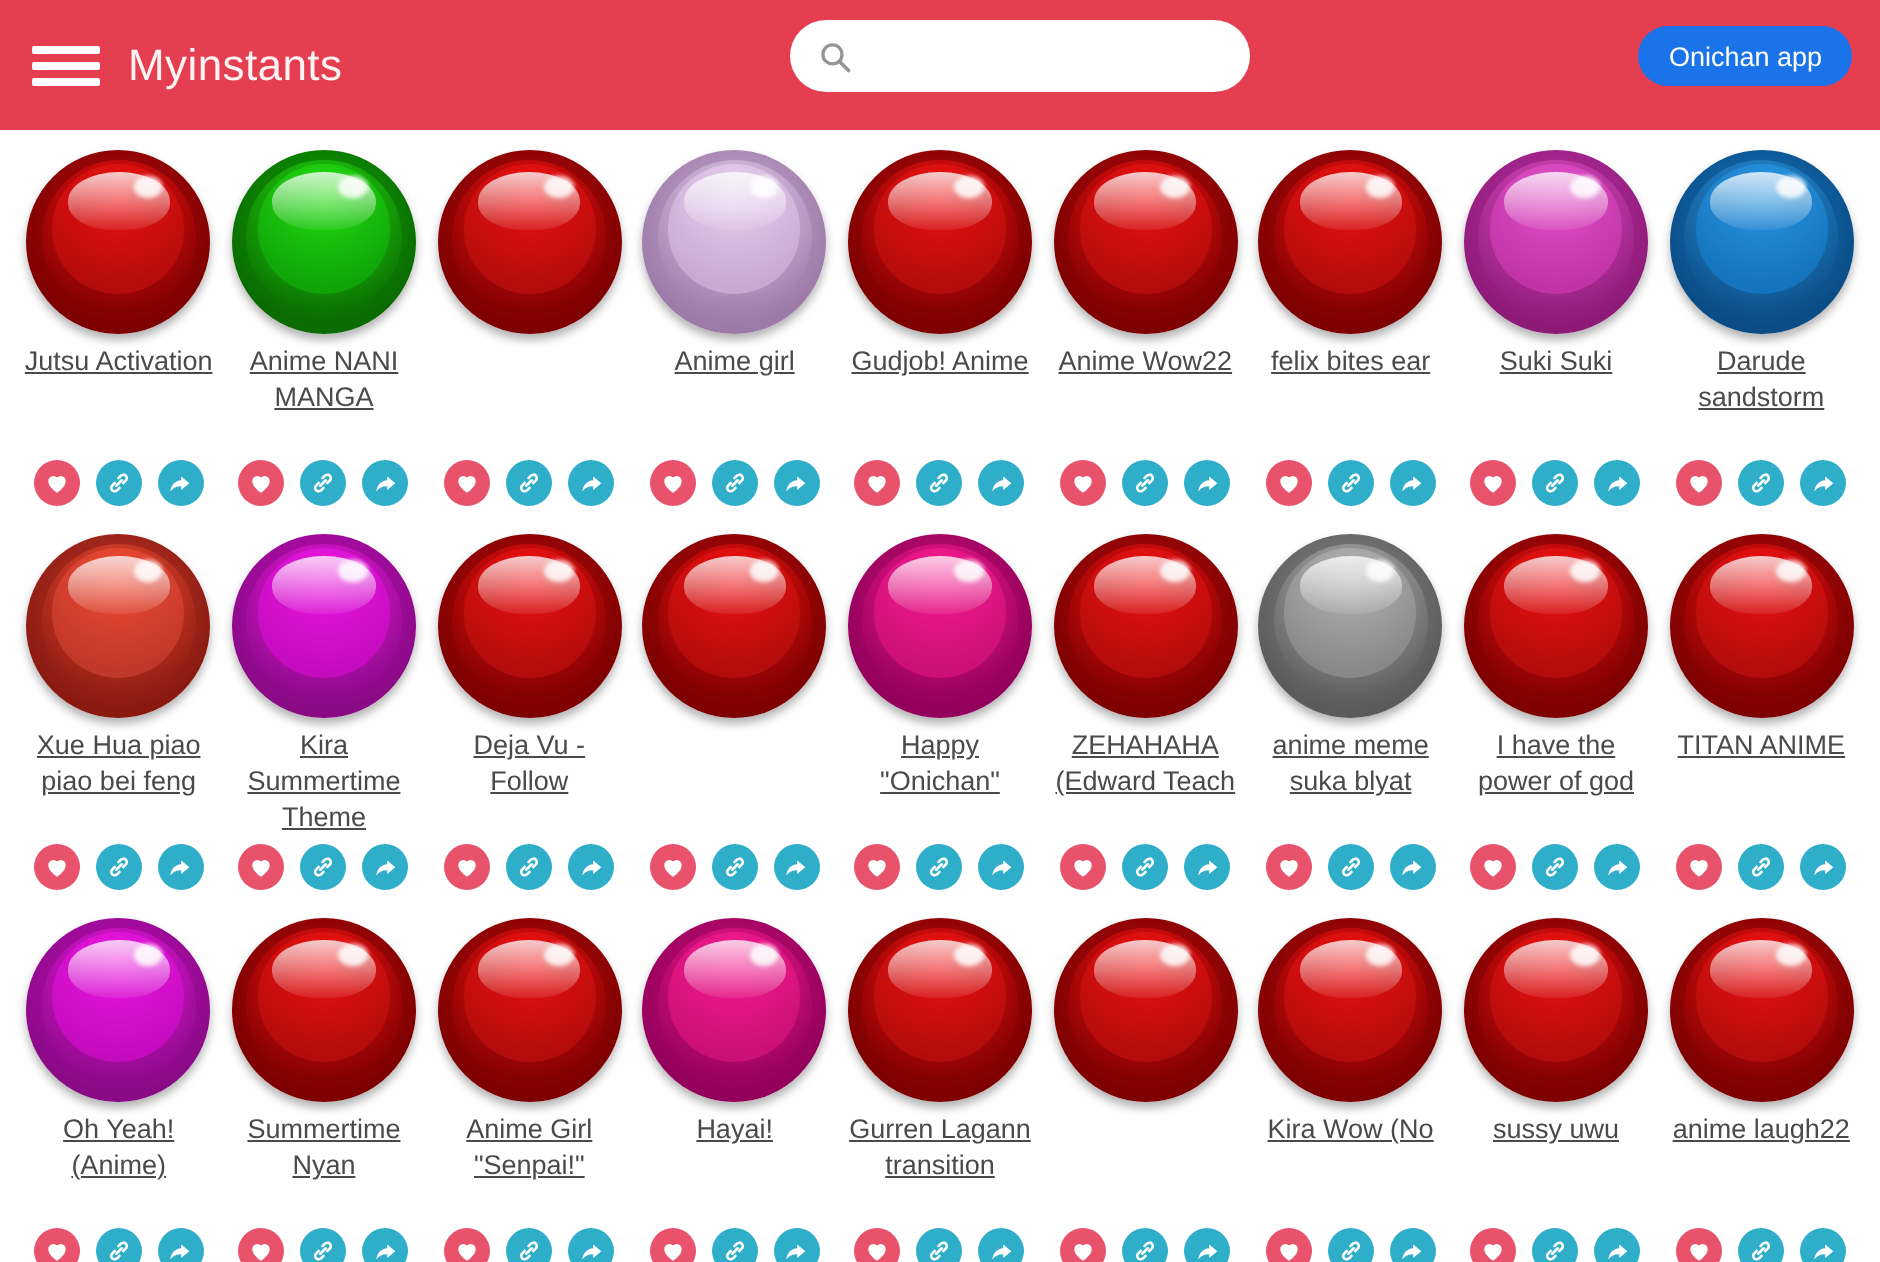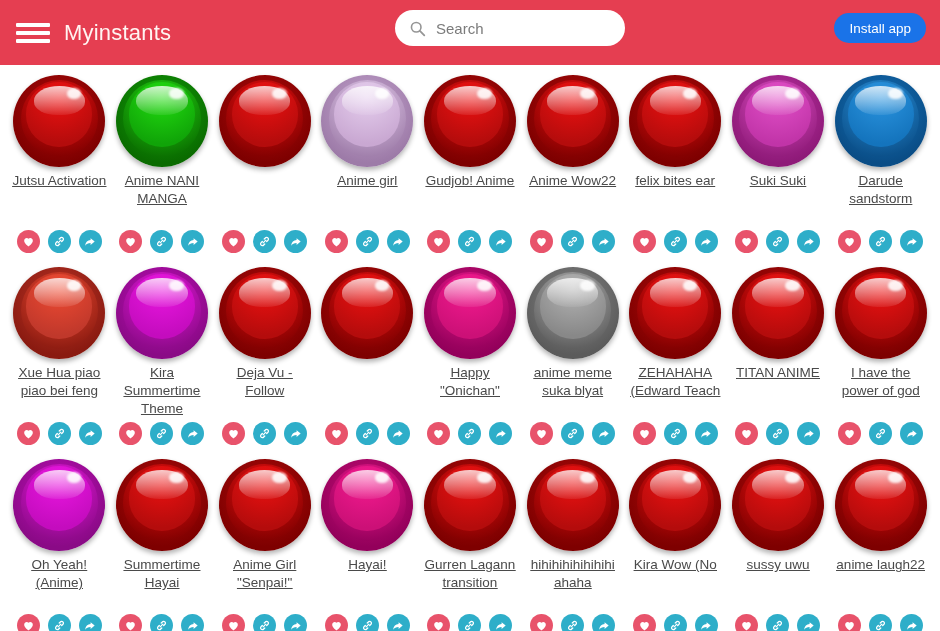--- a/index.html
+++ b/index.html
@@ -104,21 +104,20 @@
     row-gap: 0px;
   }
 
   .card {
     display: flex;
     flex-direction: column;
     align-items: center;
     width: 100%;
     padding-top: 6px;
     height: 192px;
-    text-decoration: underline;
   }
 
   
   .btn-outer {
     width: 92px;
     height: 92px;
     border-radius: 50%;
     position: relative;
     cursor: pointer;
     margin-bottom: 2px;
@@ -213,24 +212,23 @@
     <span></span>
   </div>
 
   <div class="brand">Myinstants</div>
 
   <div class="search-wrap">
     <svg class="search-icon" viewBox="0 0 20 20">
       <circle cx="8.5" cy="8.5" r="5.6" fill="none" stroke="#555" stroke-width="1.9"></circle>
       <line x1="12.8" y1="12.8" x2="18" y2="18" stroke="#555" stroke-width="2.1" stroke-linecap="round"></line>
     </svg>
-    <input class="search-input" type="text" placeholder="Search" style="">
   </div>
 
-  <button class="install-btn">Install app</button>
+  <button class="install-btn">Onichan app</button>
 </div>
 
 <div class="grid">
     <div class="card">
       <div class="btn-outer">
         <div class="btn-base" style="background:radial-gradient(circle at 50% 38%, #b40c0c, #7e0000 72%);"></div>
         <div class="btn-ring" style="background:radial-gradient(circle at 50% 30%, #ee1111, #7e0000 85%);"></div>
         <div class="btn-top" style="background:radial-gradient(circle at 50% 22%, #ee1111, #b40c0c 78%);"></div>
         <div class="btn-gloss"></div>
         <div class="btn-spec"></div>
@@ -682,20 +680,53 @@
           <span>
             <svg width="14" height="14" viewBox="0 0 24 24">
               <path fill="#fff" d="M13 5.5v3.2C7.8 9 4.5 12.4 3.6 18.5c2.2-3.1 5.2-4.6 9.4-4.6v3.3l7-5.9z"></path>
             </svg>
           </span>
         </div>
       </div>
     </div>
     <div class="card">
       <div class="btn-outer">
+        <div class="btn-base" style="background:radial-gradient(circle at 50% 38%, #b40c0c, #7e0000 72%);"></div>
+        <div class="btn-ring" style="background:radial-gradient(circle at 50% 30%, #ee1111, #7e0000 85%);"></div>
+        <div class="btn-top" style="background:radial-gradient(circle at 50% 22%, #ee1111, #b40c0c 78%);"></div>
+        <div class="btn-gloss"></div>
+        <div class="btn-spec"></div>
+      </div>
+      <div class="card-label">ZEHAHAHA (Edward Teach</div>
+      <div class="actions">
+        <div class="act fav">
+          <span>
+            <svg width="13" height="13" viewBox="0 0 24 24">
+              <path fill="#fff" d="M12 21s-8-5.1-8-10.4A4.7 4.7 0 0 1 12 7a4.7 4.7 0 0 1 8 3.6C20 15.9 12 21 12 21z"></path>
+            </svg>
+          </span>
+        </div>
+        <div class="act link">
+          <span>
+            <svg width="13" height="13" viewBox="0 0 24 24">
+              <path fill="none" stroke="#fff" stroke-width="2.4" stroke-linecap="round" d="M9.5 14.5l5-5M8 12l-2 2a3.2 3.2 0 1 0 4.5 4.5l2-2M16 12l2-2a3.2 3.2 0 1 0-4.5-4.5l-2 2"></path>
+            </svg>
+          </span>
+        </div>
+        <div class="act share">
+          <span>
+            <svg width="14" height="14" viewBox="0 0 24 24">
+              <path fill="#fff" d="M13 5.5v3.2C7.8 9 4.5 12.4 3.6 18.5c2.2-3.1 5.2-4.6 9.4-4.6v3.3l7-5.9z"></path>
+            </svg>
+          </span>
+        </div>
+      </div>
+    </div>
+    <div class="card">
+      <div class="btn-outer">
         <div class="btn-base" style="background:radial-gradient(circle at 50% 38%, #888888, #5b5b5b 72%);"></div>
         <div class="btn-ring" style="background:radial-gradient(circle at 50% 30%, #b4b4b4, #5b5b5b 85%);"></div>
         <div class="btn-top" style="background:radial-gradient(circle at 50% 22%, #b4b4b4, #888888 78%);"></div>
         <div class="btn-gloss"></div>
         <div class="btn-spec"></div>
       </div>
       <div class="card-label">anime meme suka blyat</div>
       <div class="actions">
         <div class="act fav">
           <span>
@@ -721,21 +752,21 @@
       </div>
     </div>
     <div class="card">
       <div class="btn-outer">
         <div class="btn-base" style="background:radial-gradient(circle at 50% 38%, #b40c0c, #7e0000 72%);"></div>
         <div class="btn-ring" style="background:radial-gradient(circle at 50% 30%, #ee1111, #7e0000 85%);"></div>
         <div class="btn-top" style="background:radial-gradient(circle at 50% 22%, #ee1111, #b40c0c 78%);"></div>
         <div class="btn-gloss"></div>
         <div class="btn-spec"></div>
       </div>
-      <div class="card-label">ZEHAHAHA (Edward Teach</div>
+      <div class="card-label">I have the power of god</div>
       <div class="actions">
         <div class="act fav">
           <span>
             <svg width="13" height="13" viewBox="0 0 24 24">
               <path fill="#fff" d="M12 21s-8-5.1-8-10.4A4.7 4.7 0 0 1 12 7a4.7 4.7 0 0 1 8 3.6C20 15.9 12 21 12 21z"></path>
             </svg>
           </span>
         </div>
         <div class="act link">
           <span>
@@ -755,53 +786,20 @@
     </div>
     <div class="card">
       <div class="btn-outer">
         <div class="btn-base" style="background:radial-gradient(circle at 50% 38%, #b40c0c, #7e0000 72%);"></div>
         <div class="btn-ring" style="background:radial-gradient(circle at 50% 30%, #ee1111, #7e0000 85%);"></div>
         <div class="btn-top" style="background:radial-gradient(circle at 50% 22%, #ee1111, #b40c0c 78%);"></div>
         <div class="btn-gloss"></div>
         <div class="btn-spec"></div>
       </div>
       <div class="card-label">TITAN ANIME</div>
-      <div class="actions">
-        <div class="act fav">
-          <span>
-            <svg width="13" height="13" viewBox="0 0 24 24">
-              <path fill="#fff" d="M12 21s-8-5.1-8-10.4A4.7 4.7 0 0 1 12 7a4.7 4.7 0 0 1 8 3.6C20 15.9 12 21 12 21z"></path>
-            </svg>
-          </span>
-        </div>
-        <div class="act link">
-          <span>
-            <svg width="13" height="13" viewBox="0 0 24 24">
-              <path fill="none" stroke="#fff" stroke-width="2.4" stroke-linecap="round" d="M9.5 14.5l5-5M8 12l-2 2a3.2 3.2 0 1 0 4.5 4.5l2-2M16 12l2-2a3.2 3.2 0 1 0-4.5-4.5l-2 2"></path>
-            </svg>
-          </span>
-        </div>
-        <div class="act share">
-          <span>
-            <svg width="14" height="14" viewBox="0 0 24 24">
-              <path fill="#fff" d="M13 5.5v3.2C7.8 9 4.5 12.4 3.6 18.5c2.2-3.1 5.2-4.6 9.4-4.6v3.3l7-5.9z"></path>
-            </svg>
-          </span>
-        </div>
-      </div>
-    </div>
-    <div class="card">
-      <div class="btn-outer">
-        <div class="btn-base" style="background:radial-gradient(circle at 50% 38%, #b40c0c, #7e0000 72%);"></div>
-        <div class="btn-ring" style="background:radial-gradient(circle at 50% 30%, #ee1111, #7e0000 85%);"></div>
-        <div class="btn-top" style="background:radial-gradient(circle at 50% 22%, #ee1111, #b40c0c 78%);"></div>
-        <div class="btn-gloss"></div>
-        <div class="btn-spec"></div>
-      </div>
-      <div class="card-label">I have the power of god</div>
       <div class="actions">
         <div class="act fav">
           <span>
             <svg width="13" height="13" viewBox="0 0 24 24">
               <path fill="#fff" d="M12 21s-8-5.1-8-10.4A4.7 4.7 0 0 1 12 7a4.7 4.7 0 0 1 8 3.6C20 15.9 12 21 12 21z"></path>
             </svg>
           </span>
         </div>
         <div class="act link">
           <span>
@@ -853,21 +851,21 @@
       </div>
     </div>
     <div class="card">
       <div class="btn-outer">
         <div class="btn-base" style="background:radial-gradient(circle at 50% 38%, #b40c0c, #7e0000 72%);"></div>
         <div class="btn-ring" style="background:radial-gradient(circle at 50% 30%, #ee1111, #7e0000 85%);"></div>
         <div class="btn-top" style="background:radial-gradient(circle at 50% 22%, #ee1111, #b40c0c 78%);"></div>
         <div class="btn-gloss"></div>
         <div class="btn-spec"></div>
       </div>
-      <div class="card-label">Summertime Hayai</div>
+      <div class="card-label">Summertime Nyan</div>
       <div class="actions">
         <div class="act fav">
           <span>
             <svg width="13" height="13" viewBox="0 0 24 24">
               <path fill="#fff" d="M12 21s-8-5.1-8-10.4A4.7 4.7 0 0 1 12 7a4.7 4.7 0 0 1 8 3.6C20 15.9 12 21 12 21z"></path>
             </svg>
           </span>
         </div>
         <div class="act link">
           <span>
@@ -985,21 +983,20 @@
       </div>
     </div>
     <div class="card">
       <div class="btn-outer">
         <div class="btn-base" style="background:radial-gradient(circle at 50% 38%, #b40c0c, #7e0000 72%);"></div>
         <div class="btn-ring" style="background:radial-gradient(circle at 50% 30%, #ee1111, #7e0000 85%);"></div>
         <div class="btn-top" style="background:radial-gradient(circle at 50% 22%, #ee1111, #b40c0c 78%);"></div>
         <div class="btn-gloss"></div>
         <div class="btn-spec"></div>
       </div>
-      <div class="card-label">hihihihihihihihi ahaha</div>
       <div class="actions">
         <div class="act fav">
           <span>
             <svg width="13" height="13" viewBox="0 0 24 24">
               <path fill="#fff" d="M12 21s-8-5.1-8-10.4A4.7 4.7 0 0 1 12 7a4.7 4.7 0 0 1 8 3.6C20 15.9 12 21 12 21z"></path>
             </svg>
           </span>
         </div>
         <div class="act link">
           <span>

